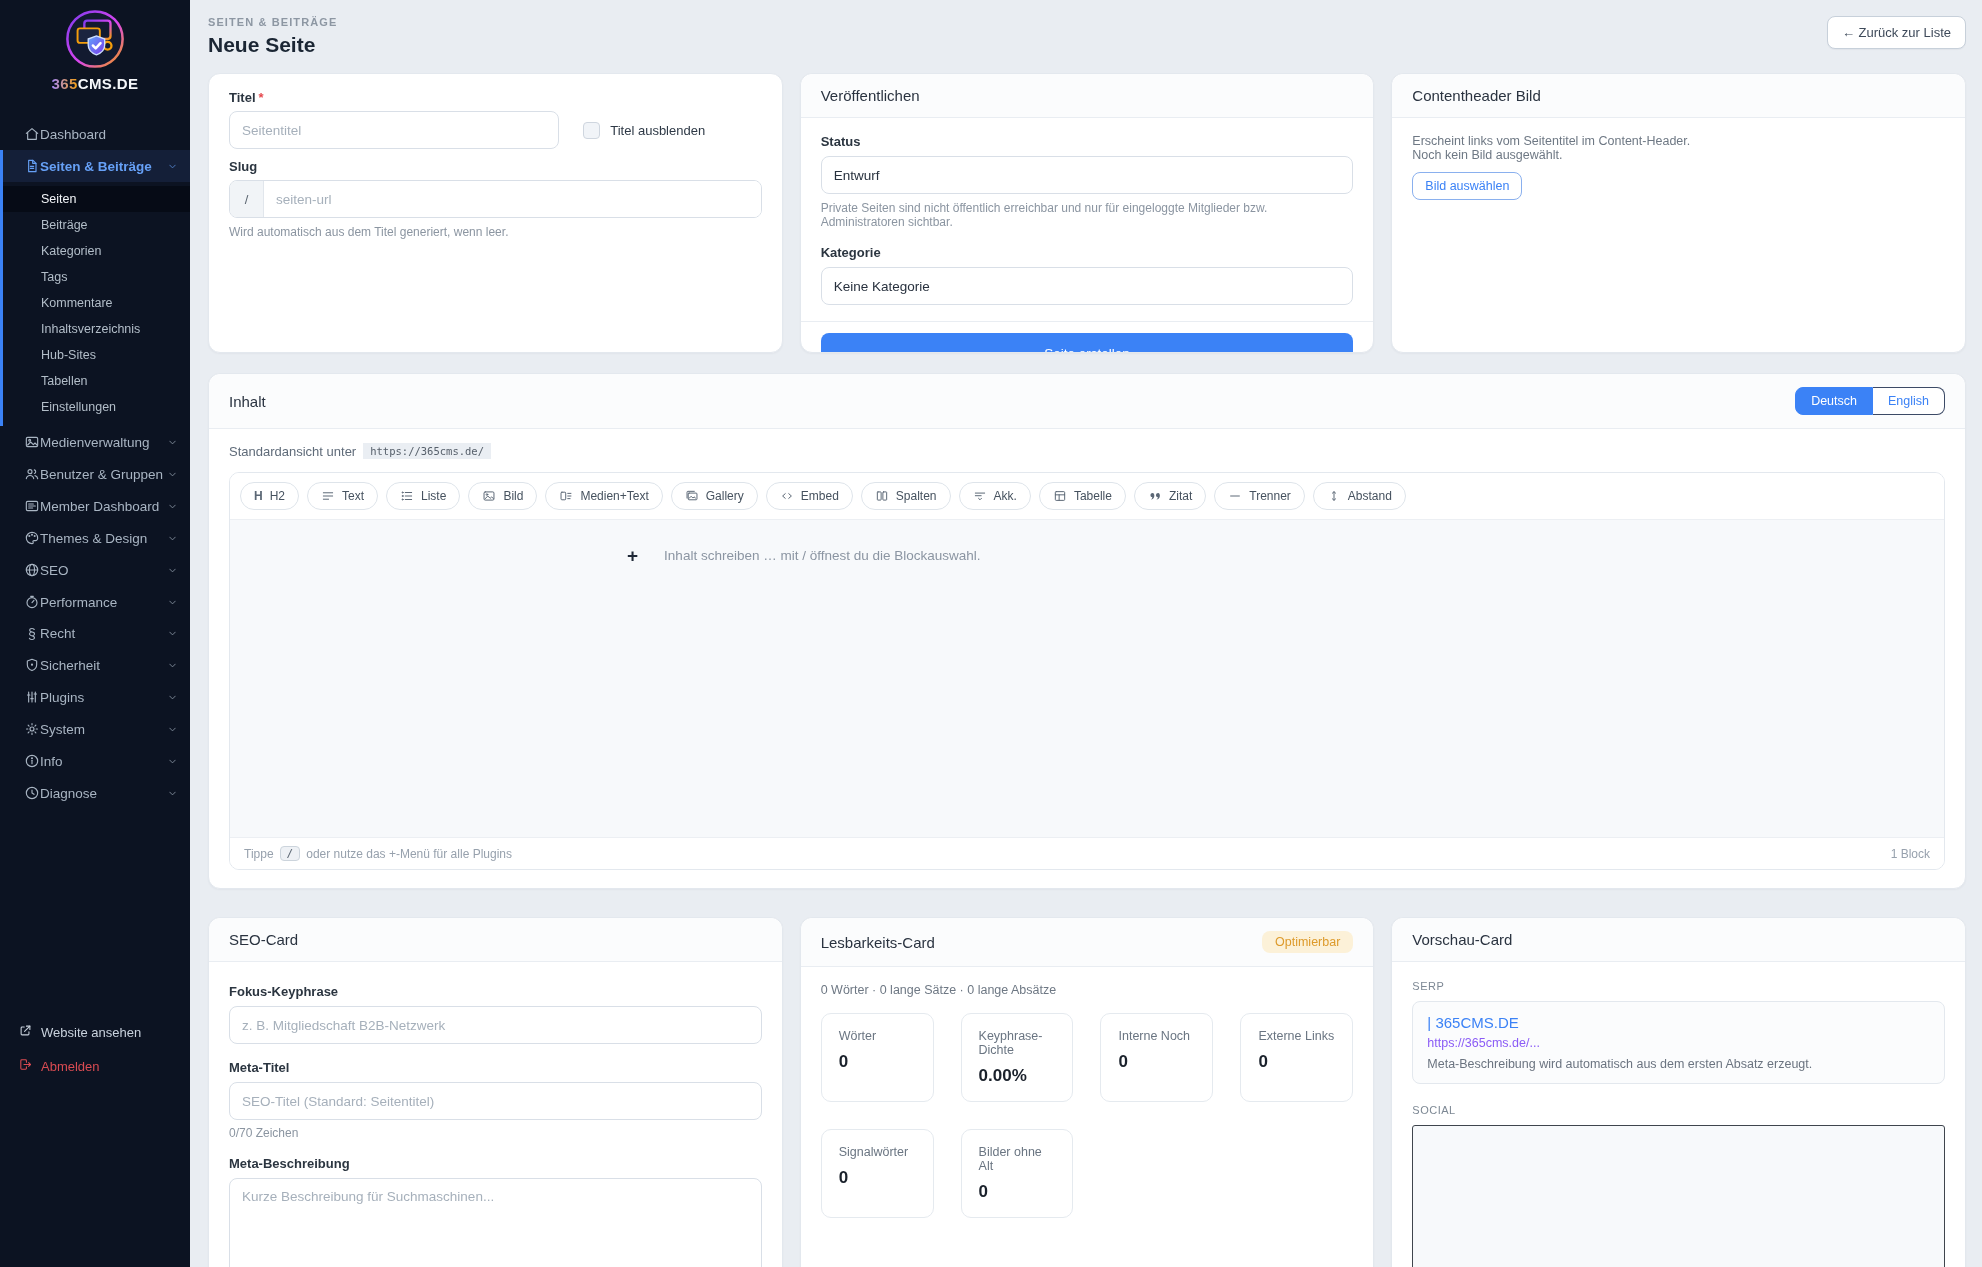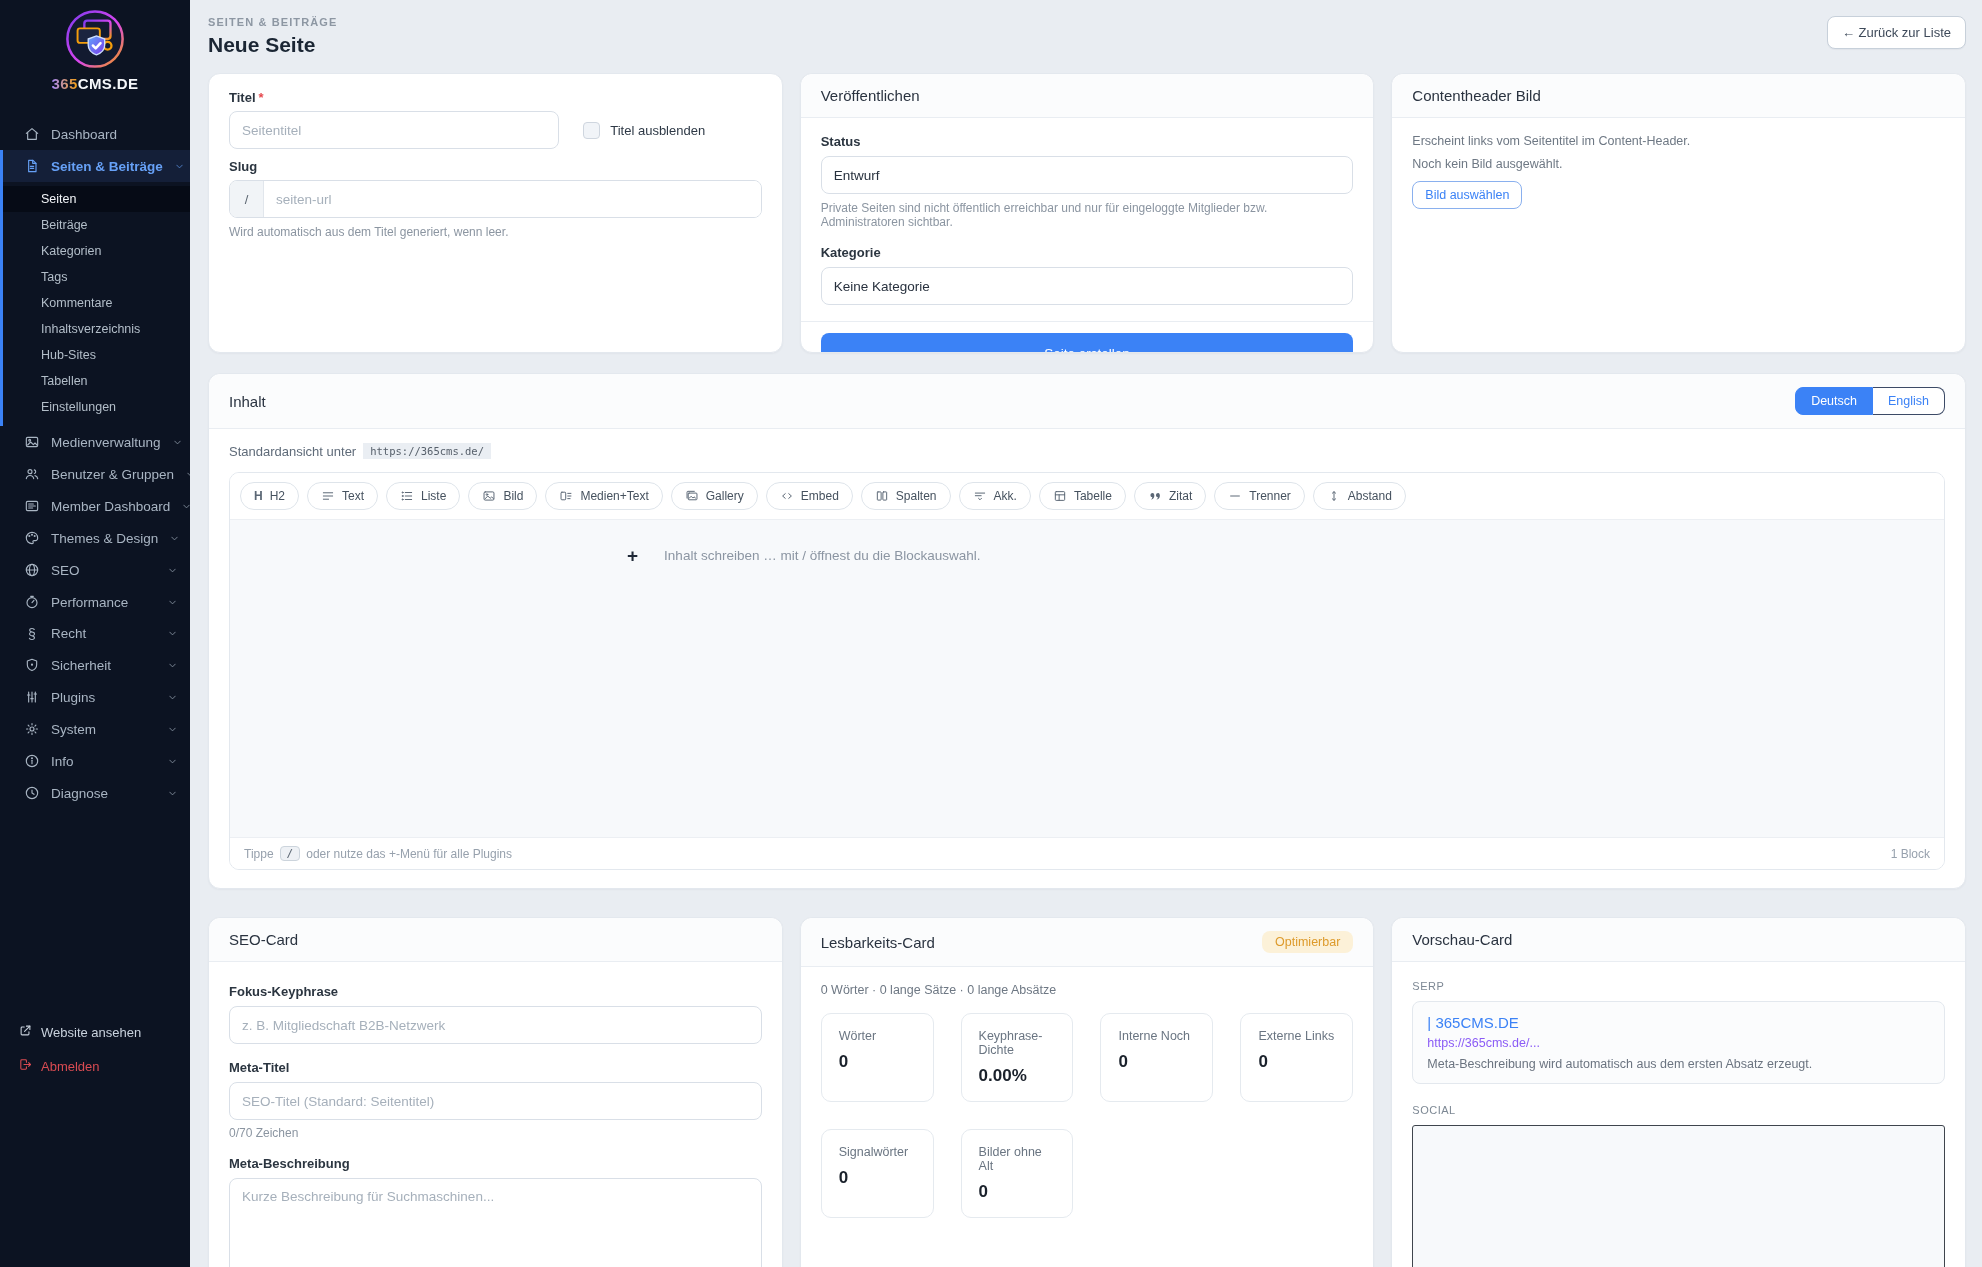--- a/index.html
+++ b/index.html
@@ -7,21 +7,21 @@
   body{font-family:"Liberation Sans","DejaVu Sans",sans-serif;background:#e9edf2;color:#28313e;font-size:13px}
   .app{display:flex;width:100%;height:100%}
 
   
   .sidebar{width:190px;min-width:190px;background:#0c1322;height:100%;display:flex;flex-direction:column;overflow:hidden}
   .brand{display:flex;flex-direction:column;align-items:center;padding:8px 0 10px}
   .brand-name{font-size:15px;font-weight:800;letter-spacing:.4px;margin-top:2px;white-space:nowrap}
   .brand-name .g365{background:linear-gradient(90deg,#a78bfa,#f59e0b);-webkit-background-clip:text;background-clip:text;color:transparent}
   .brand-name .gcms{color:#f5f7fa}
   .nav{padding-top:16px;display:flex;flex-direction:column}
-  .nav-item{display:flex;align-items:center;gap:11px;padding:8px 12px 8px 24px;color:#a9b5c3;font-size:13.5px;cursor:pointer;white-space:nowrap}
+  .nav-item{display:flex;align-items:center;padding:8px 12px 8px 24px;color:#a9b5c3;font-size:13.5px;cursor:pointer;white-space:nowrap}
   .nav-ic{display:inline-flex;width:16px;height:16px;align-items:center;justify-content:center;flex:0 0 16px}
   .nav-ic svg{width:16px;height:16px;fill:none;stroke:currentColor;stroke-width:1.7;stroke-linecap:round;stroke-linejoin:round}
   .glyph-ic{font-size:14px;line-height:1;width:16px;text-align:center}
   .chev{margin-left:auto;display:inline-flex}
   .chev svg{width:11px;height:11px;fill:none;stroke:currentColor;stroke-width:2;stroke-linecap:round;stroke-linejoin:round;opacity:.75}
   .nav-group{border-left:3px solid #3b82f6}
   .nav-group .nav-item{padding-left:21px}
   .nav-parent-active{background:#141f38;color:#66a0f6;font-weight:700}
   .subnav{display:flex;flex-direction:column;padding:4px 0 6px}
   .sub-item{display:flex;align-items:center;padding:6px 12px 6px 38px;color:#b3bec9;font-size:12.5px;cursor:pointer;white-space:nowrap}
@@ -444,21 +444,21 @@
           <button class="btn-primary">Seite erstellen</button>
         </div>
       </section>
 
       <section class="card">
         <div class="card-h">
             <span class="card-t">Contentheader Bild</span>
           </div>
         <div class="card-b">
           <div class="muted">Erscheint links vom Seitentitel im Content-Header.</div>
-          <div class="muted" style="margin-top:9px">Noch kein Bild ausgewählt.</div>
+          <div class="muted" style="">Noch kein Bild ausgewählt.</div>
           <button class="btn-outline" style="margin-top:10px">Bild auswählen</button>
         </div>
       </section>
     </div>
 
     <section class="card content-card">
       <div class="card-h">
         <span class="card-t">Inhalt</span>
         <div class="lang-toggle">
           <button class="lang-de">Deutsch</button>

